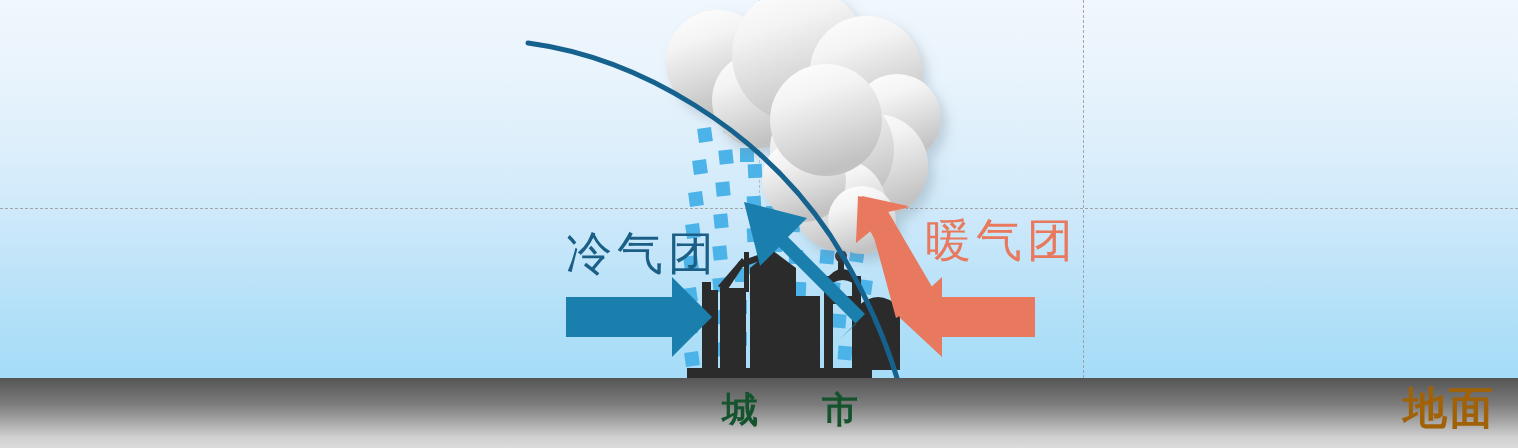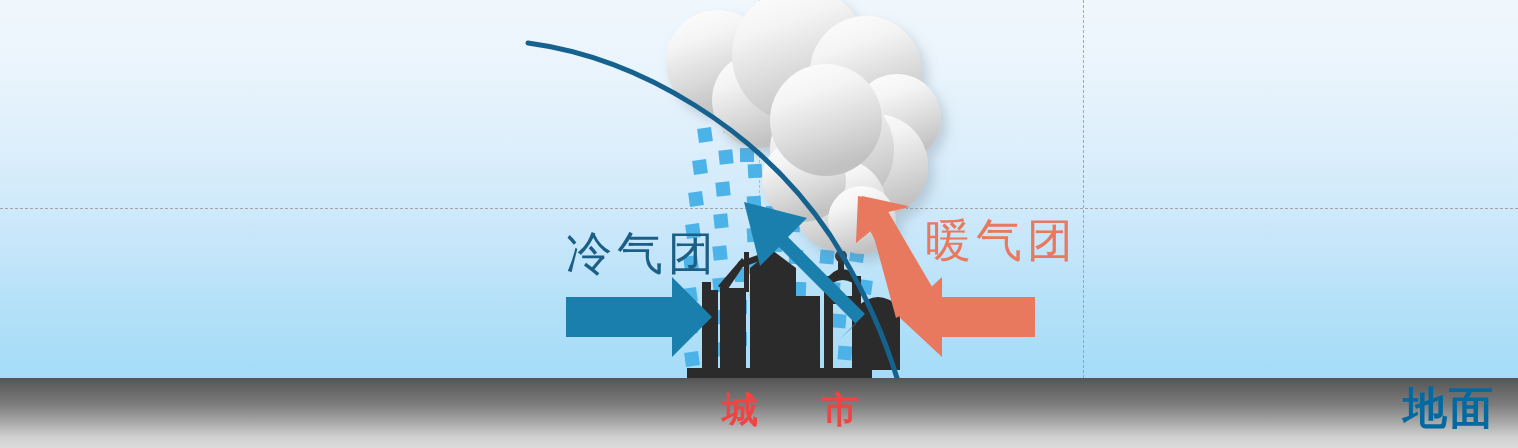--- a/index.html
+++ b/index.html
@@ -85,28 +85,28 @@
     font-family: "Liberation Sans", sans-serif;
     font-weight: 700;
     white-space: nowrap;
     line-height: 1;
   }
   #label-city {
     left: 722px;
     top: 392px;
     font-size: 36px;
     letter-spacing: 14px;
-    color: #ef4444;
+    color: #14532d;
   }
   #label-groundname {
     left: 1403px;
     top: 386px;
     font-size: 44px;
     letter-spacing: 2px;
-    color: #0369a1;
+    color: #a16207;
   }
 </style>
 </head>
 <body>
 
 <div id="stage">
 
   <div id="sky"></div>
 
   <div class="hguide" style="top:208px"></div>

